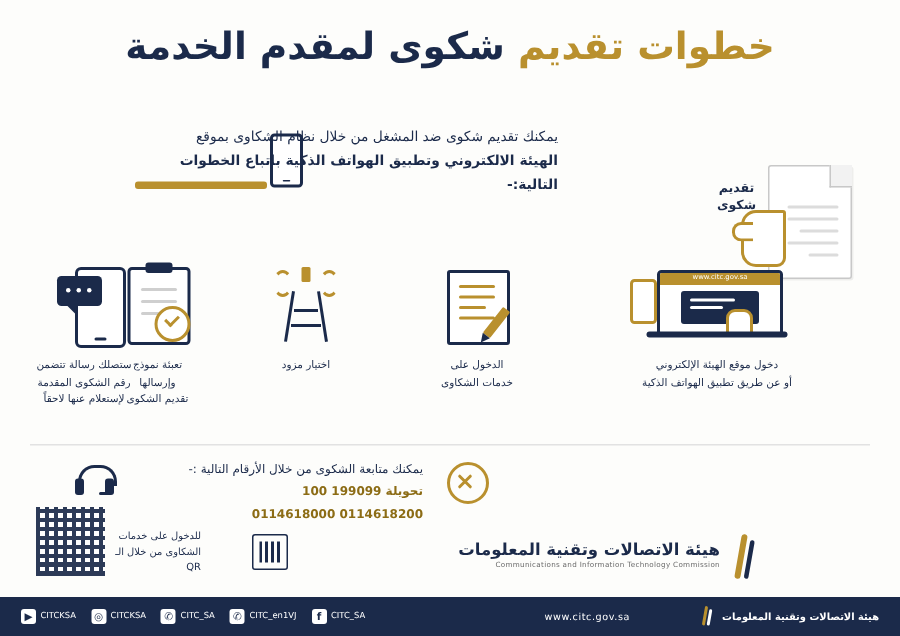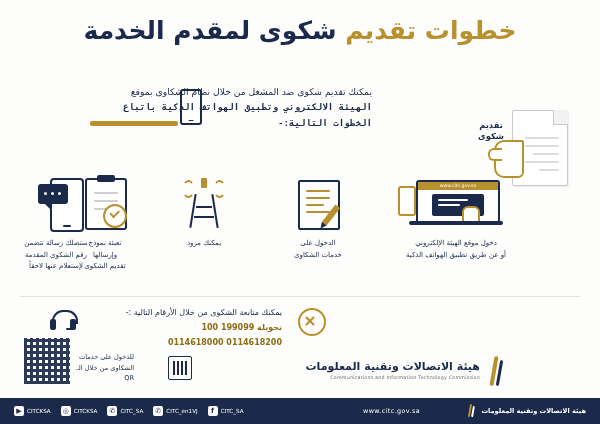--- a/index.html
+++ b/index.html
@@ -17,21 +17,21 @@
     font-size:25px;font-weight:bold;color:#1b2a4a;
     letter-spacing:0px;
   }
   .title .accent{color:#b9902e;}
 
   
   .intro{
     position:absolute;top:84px;right:228px;width:262px;
     text-align:right;font-size:9.2px;line-height:1.75;color:#1b2a4a;
   }
-  .intro .b{font-weight:bold;font-family:Liberation Mono, monospace;}
+  .intro .b{font-weight:bold;}
 
   
   .illus{position:absolute;top:80px;left:96px;width:110px;height:52px;}
   .laptop-screen{
     position:absolute;left:0;top:0;width:76px;height:40px;
     border:2.2px solid #b9902e;border-radius:4px;background:#fff;
   }
   .laptop-base{
     position:absolute;left:-6px;top:41px;width:88px;height:5px;
     border-radius:2px;background:#b9902e;
@@ -257,21 +257,21 @@
     <div class="ln" style="top:58px;width:20px;"></div>
   </div>
   <div class="doc-lbl">
     <span style="white-space:pre-line">تقديم
 شكوى</span>
   </div>
   <div class="hand"></div>
 
   <div class="steps">
 
-    <div class="step" style="left:386px;width:140px;">
+    <div class="step" style="left:408px;width:140px;">
       <div class="art">
         <div class="brw" style="left:30px;">
           <div class="brw-screen">
             <div class="brw-bar"></div>
             <div class="brw-url">www.citc.gov.sa</div>
             <div class="brw-inner">
                 <div class="w"></div>
                 <div class="w w2"></div>
               </div>
             <div class="brw-cursor"></div>
@@ -312,21 +312,21 @@
           <div class="top"></div>
           <div class="leg legL"></div>
           <div class="leg legR"></div>
           <div class="xb" style="bottom:10px;"></div>
           <div class="xb" style="bottom:20px;left:8px;width:16px;"></div>
           <div class="wave" style="left:-6px;"></div>
           <div class="wave" style="right:-6px;"></div>
         </div>
       </div>
       <div class="cap">
-        <div>يمكنك مزود</div>
+        <div>اختيار مزود</div>
       </div>
     </div>
 
     <div class="arrow" style="left:140px;"></div>
 
     <div class="step" style="left:59px;">
       <div class="art">
         <div class="clip">
           <div class="top"></div>
           <div class="l" style="top:12px;width:24px;"></div>

